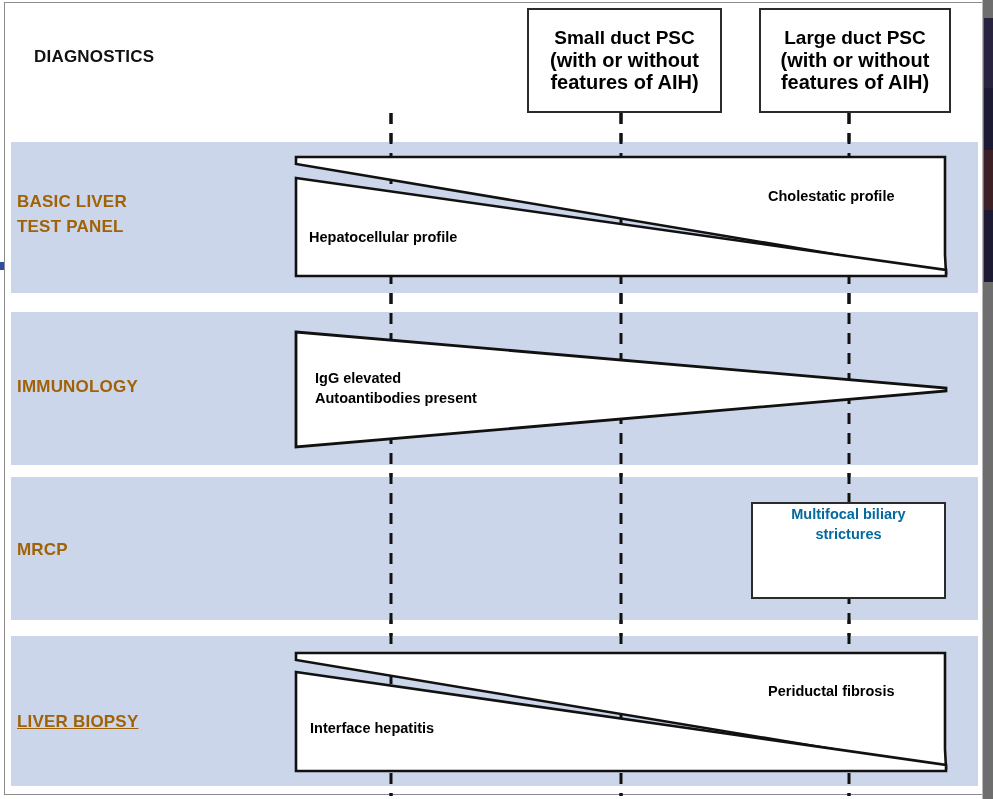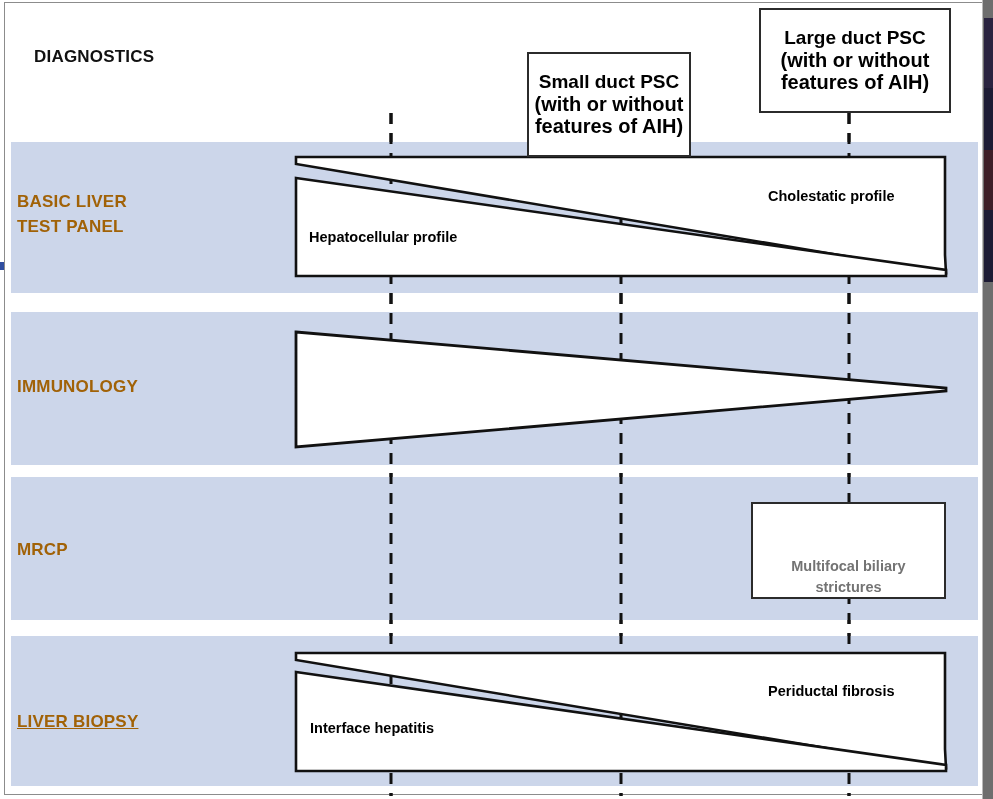--- a/index.html
+++ b/index.html
@@ -13,21 +13,21 @@
   #darkpatch3{position:absolute;left:984px;top:150px;width:9px;height:60px;background:#3d1f28;}
   #leftblue{position:absolute;left:0;top:262px;width:4px;height:8px;background:#2f4da0;}
 
   .svgwrap{position:absolute;left:0;top:0;width:993px;height:799px;}
 
   
   .hbox{position:absolute;background:#ffffff;border:2px solid #2b2b2b;box-sizing:border-box;
         display:flex;align-items:center;justify-content:center;text-align:center;
         font-weight:bold;color:#000;line-height:1.12;}
   #box-aih{left:294px;top:8px;width:196px;height:105px;font-size:21px;}
-  #box-small{left:527px;top:8px;width:164px;height:105px;font-size:17px;padding:2px 2px;margin-top:44px;}
+  #box-small{left:527px;top:8px;width:195px;height:105px;font-size:17px;padding:2px 2px;}
   #box-large{left:759px;top:8px;width:192px;height:105px;font-size:17px;padding:2px 18px;}
   .hbox .l1{font-size:19px;display:block;}
   .hbox .l2{font-size:20px;display:block;}
 
   #diag-title{position:absolute;left:17px;top:47px;font-size:17px;font-weight:bold;color:#111;letter-spacing:.2px;margin-left:17px;}
 
   
   .band{position:absolute;left:11px;width:967px;background:#ccd6ea;}
   #band-1{top:142px;height:151px;}
   #band-2{top:312px;height:153px;}
@@ -43,22 +43,22 @@
   
   .shplabel{position:absolute;font-size:14.5px;font-weight:bold;color:#000;line-height:1.35;}
   #sl-chol{left:768px;top:187px;text-align:center;}
   #sl-hep{left:309px;top:228px;}
   #sl-igg{left:315px;top:369px;}
   #sl-peri{left:768px;top:682px;}
   #sl-inter{left:310px;top:719px;}
 
   
   #box-mrcp{position:absolute;left:751px;top:502px;width:195px;height:97px;background:#fff;
-            border:2px solid #2b2b2b;box-sizing:border-box;display:flex;align-items:flex-end;
-            justify-content:center;text-align:center;font-size:14.5px;font-weight:bold;color:#737373;line-height:1.4;}
+            border:2px solid #2b2b2b;box-sizing:border-box;display:flex;align-items:flex-start;
+            justify-content:center;text-align:center;font-size:14.5px;font-weight:bold;color:#0369a1;line-height:1.4;}
 </style>
 </head>
 <body>
 
 <div id="stage">
 
   <div id="frame"></div>
   <div id="leftblue"></div>
 
   <svg class="svgwrap" viewBox="0 0 993 799">
@@ -124,20 +124,24 @@
     <div>BASIC LIVER</div>
     <div>TEST PANEL</div>
   </div>
   <div class="rowlabel" id="rl-2">IMMUNOLOGY</div>
   <div class="rowlabel" id="rl-3">MRCP</div>
   <div class="rowlabel" id="rl-4">LIVER BIOPSY</div>
 
   <div class="shplabel" id="sl-chol">Cholestatic profile</div>
   <div class="shplabel" id="sl-hep">Hepatocellular profile</div>
 
+  <div class="shplabel" id="sl-igg">
+    <div>IgG elevated</div>
+    <div>Autoantibodies present</div>
+  </div>
 
   <div class="shplabel" id="sl-peri">Periductal fibrosis</div>
   <div class="shplabel" id="sl-inter">Interface hepatitis</div>
 
   <div id="box-mrcp">
     <div>
       <div>Multifocal biliary</div>
       <div>strictures</div>
     </div>
   </div>

